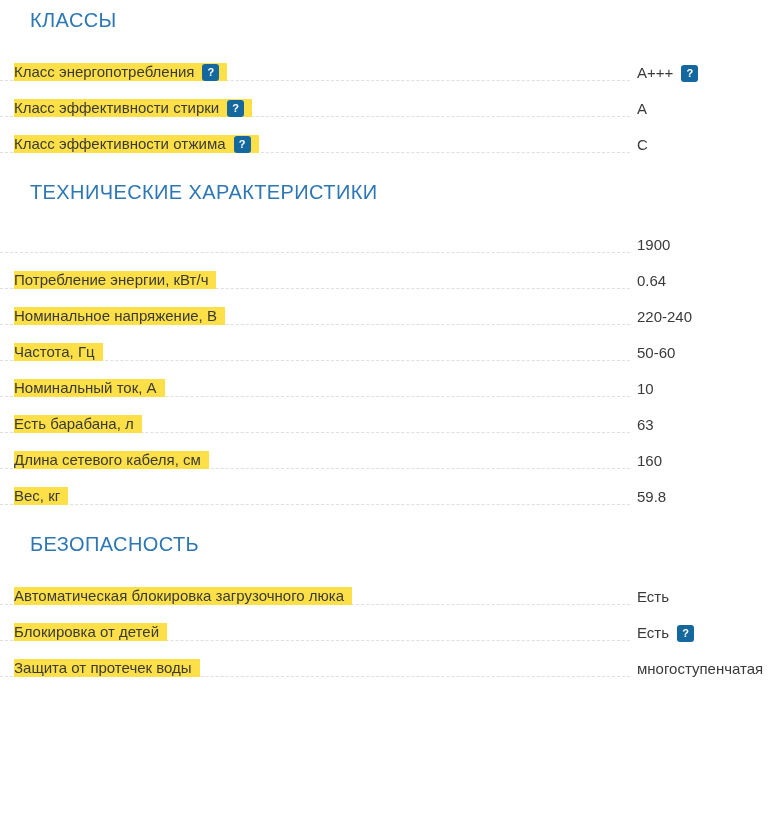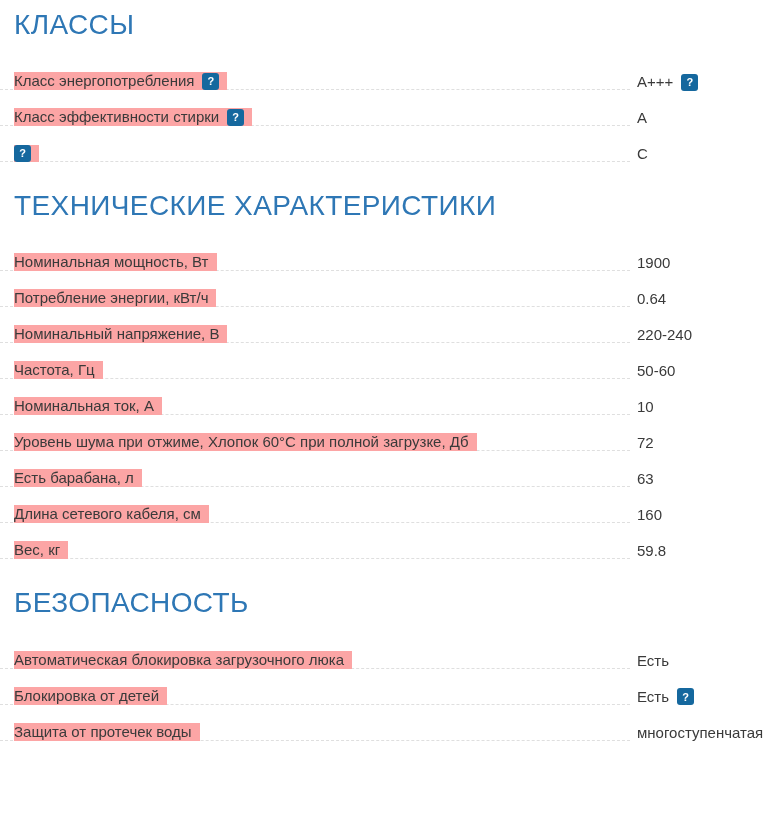--- a/index.html
+++ b/index.html
@@ -13,25 +13,25 @@
     overflow: hidden;
     font-family: "Liberation Sans", sans-serif;
     color: #3a3a3a;
   }
   .page {
     padding: 9px 14px 0 14px;
     box-sizing: border-box;
     width: 774px;
   }
   .section-title {
-    font-size: 28px;
+    font-size: 20px;
     font-weight: 400;
     letter-spacing: 0.4px;
     color: var(--accent, #2e77b5);
-    margin: 28px 0 31px 0;
+    margin: 28px 0 31px 16px;
     line-height: 1.15;
   }
   .section:first-of-type .section-title {
     margin-top: 0;
   }
   .spec-row {
     position: relative;
     height: 18px;
     margin-bottom: 18px;
     display: flex;
@@ -39,21 +39,21 @@
   }
   .leader {
     position: absolute;
     left: -14px;
     right: 130px;
     bottom: 0px;
     border-bottom: 1px dashed #dfdfdf;
   }
   .spec-label {
     position: relative;
-    background: #fca5a5;
+    background: #fde047;
     display: inline-flex;
     align-items: center;
     gap: 8px;
     padding-right: 8px;
     font-size: 15px;
     line-height: 18px;
     white-space: nowrap;
     z-index: 1;
   }
   .spec-value {
@@ -112,39 +112,36 @@
     </span>
     <span class="spec-value">
       <span>A</span>
 
     </span>
   </div>
 
   <div class="spec-row">
     <span class="leader"></span>
     <span class="spec-label">
+      <span>Класс эффективности отжима</span>
       <span class="help-icon">?</span>
     </span>
     <span class="spec-value">
       <span>C</span>
 
     </span>
   </div>
 </div>
   </div>
 
   <div class="section">
     <h2 class="section-title">ТЕХНИЧЕСКИЕ ХАРАКТЕРИСТИКИ</h2>
     <div class="rows">
   <div class="spec-row">
     <span class="leader"></span>
-    <span class="spec-label">
-      <span>Номинальная мощность, Вт</span>
-
-    </span>
     <span class="spec-value">
       <span>1900</span>
 
     </span>
   </div>
 
   <div class="spec-row">
     <span class="leader"></span>
     <span class="spec-label">
       <span>Потребление энергии, кВт/ч</span>
@@ -152,21 +149,21 @@
     </span>
     <span class="spec-value">
       <span>0.64</span>
 
     </span>
   </div>
 
   <div class="spec-row">
     <span class="leader"></span>
     <span class="spec-label">
-      <span>Номинальный напряжение, В</span>
+      <span>Номинальное напряжение, В</span>
 
     </span>
     <span class="spec-value">
       <span>220-240</span>
 
     </span>
   </div>
 
   <div class="spec-row">
     <span class="leader"></span>
@@ -176,42 +173,31 @@
     </span>
     <span class="spec-value">
       <span>50-60</span>
 
     </span>
   </div>
 
   <div class="spec-row">
     <span class="leader"></span>
     <span class="spec-label">
-      <span>Номинальная ток, А</span>
+      <span>Номинальный ток, А</span>
 
     </span>
     <span class="spec-value">
       <span>10</span>
 
     </span>
   </div>
 
 
 
-  <div class="spec-row">
-    <span class="leader"></span>
-    <span class="spec-label">
-      <span>Уровень шума при отжиме, Хлопок 60°С при полной загрузке, Дб</span>
-
-    </span>
-    <span class="spec-value">
-      <span>72</span>
-
-    </span>
-  </div>
 
   <div class="spec-row">
     <span class="leader"></span>
     <span class="spec-label">
       <span>Есть барабана, л</span>
 
     </span>
     <span class="spec-value">
       <span>63</span>
 

